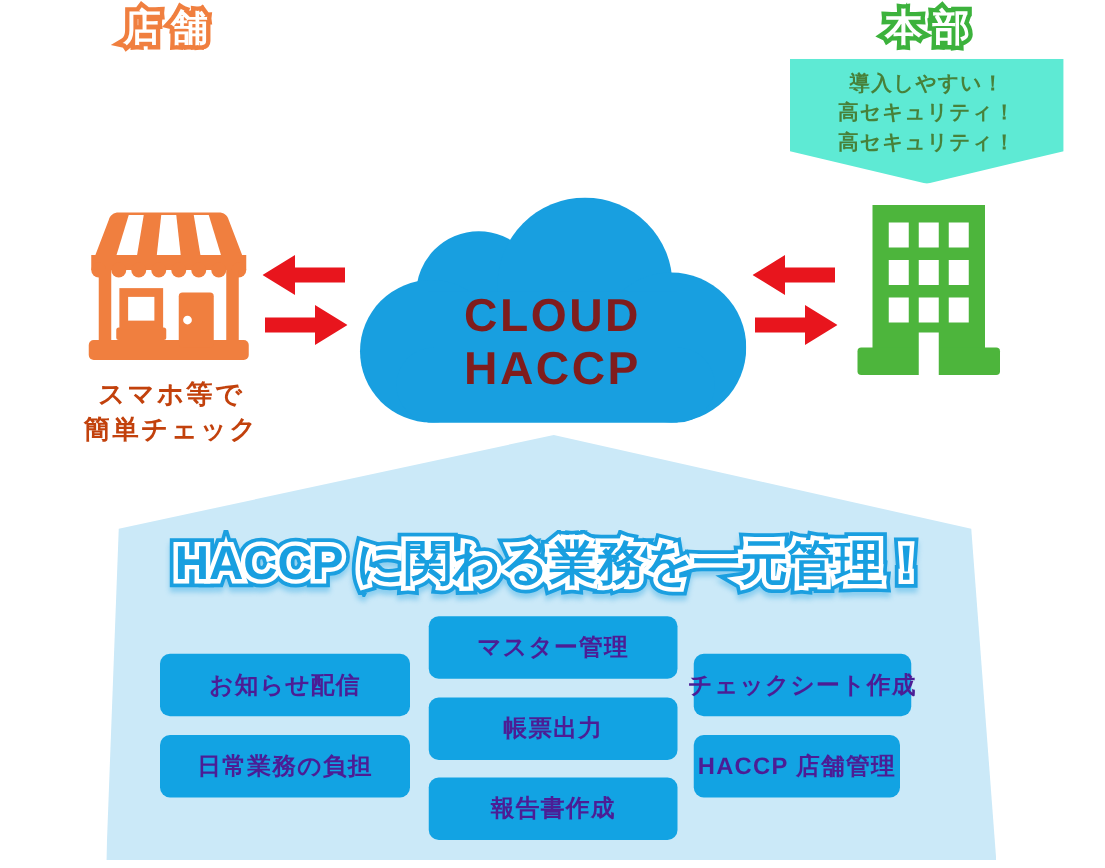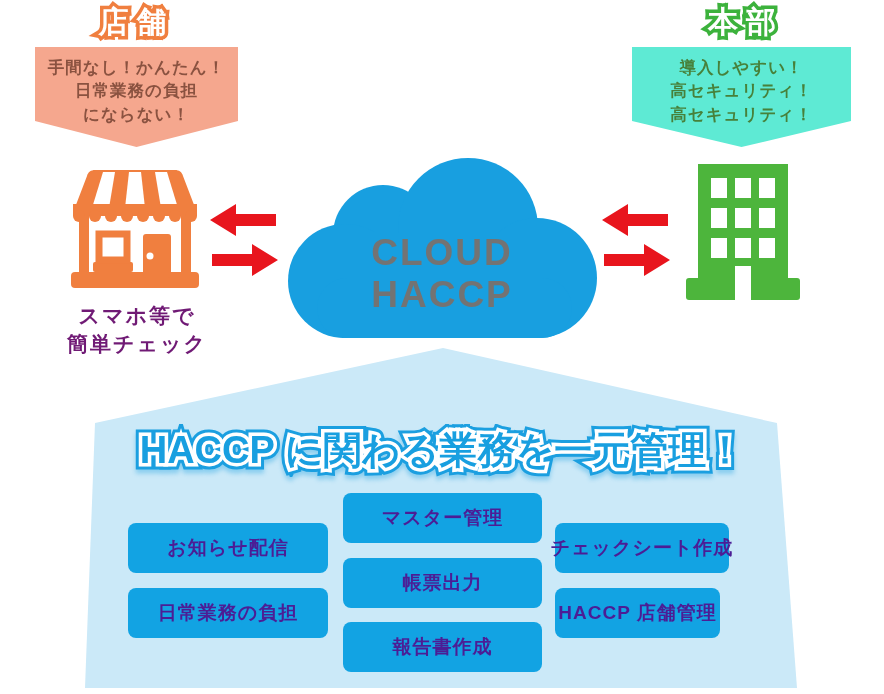--- a/index.html
+++ b/index.html
@@ -33,34 +33,34 @@
 
   
   .icon-store{position:absolute;left:65px;top:160px;}
   .icon-building{position:absolute;left:678px;top:162px;}
 
   
   .cloud-wrap{position:absolute;left:287px;top:158px;width:310px;height:185px;}
   .cloud-wrap svg{position:absolute;left:0;top:0;}
   .cloud-text{
     position:absolute;left:0;top:74px;width:100%;text-align:center;
-    color:#737373;font-size:37px;line-height:42px;font-weight:bold;letter-spacing:2px;
+    color:#7f1d1d;font-size:37px;line-height:42px;font-weight:bold;letter-spacing:2px;
   }
 
   
   .arrow{position:absolute;width:66px;height:34px;}
   .arr-l1{left:210px;top:203px;}
   .arr-l2{left:212px;top:243px;}
   .arr-r1{left:602px;top:203px;}
   .arr-r2{left:604px;top:243px;}
 
   
   .caption{
     position:absolute;top:302px;width:190px;text-align:center;
-    font-size:21px;font-weight:bold;color:#701a75;line-height:1.32;letter-spacing:2px;
+    font-size:21px;font-weight:bold;color:#c2410c;line-height:1.32;letter-spacing:2px;
   }
   .caption.store{left:42px;}
   .caption.hq{left:650px;}
 
   
   .trapezoid{
     position:absolute;left:85px;top:348px;width:712px;height:340px;
     background:#CBE9F8;
     clip-path:polygon(358px 0px,692px 75px,712px 340px,0px 340px,10px 75px);
   }
@@ -101,25 +101,20 @@
     </span>
   </div>
 
   <div class="side-title hq">
     <span class="layered">
       <span class="lyr stroke-green">本部</span>
       <span class="lyr top fill-white">本部</span>
     </span>
   </div>
 
-  <div class="bubble store">
-    <div>手間なし！かんたん！</div>
-    <div>日常業務の負担</div>
-    <div>にならない！</div>
-  </div>
 
   <div class="bubble hq">
     <div>導入しやすい！</div>
     <div>高セキュリティ！</div>
     <div>高セキュリティ！</div>
   </div>
 
   <svg class="icon-store" width="140" height="140" viewBox="0 0 140 140">
     <g fill="#F07F3F">
       <path d="M30 10 H110 C114 10 117 12 118 16 L131 50 H9 L22 16 C23 12 26 10 30 10 Z"></path>

